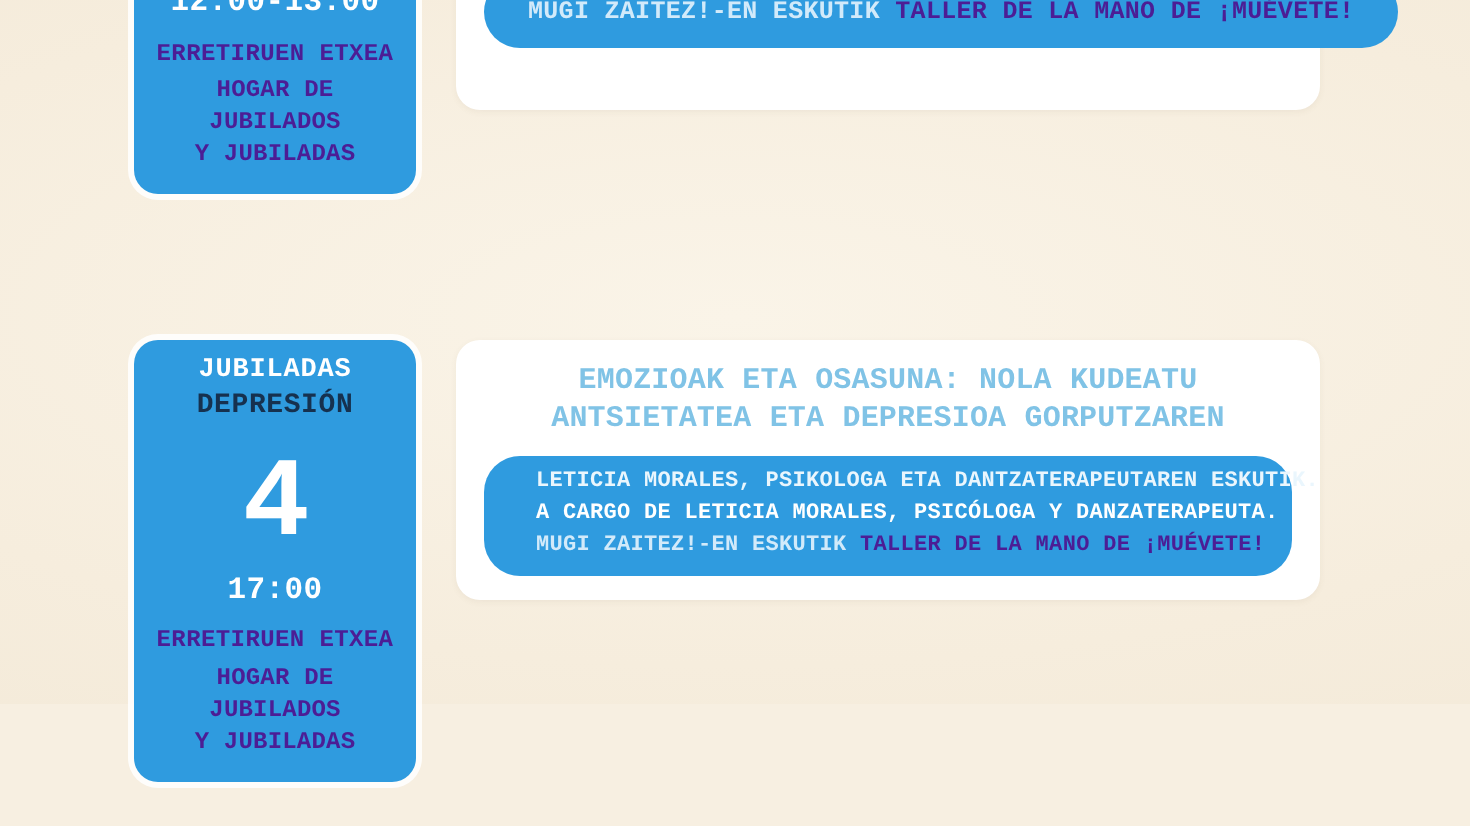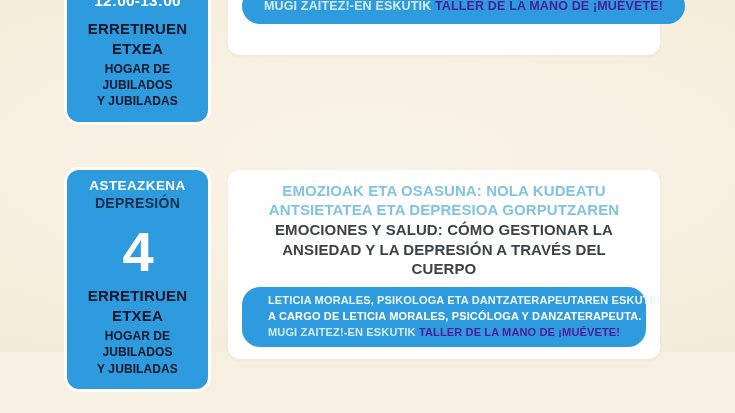--- a/index.html
+++ b/index.html
@@ -15,20 +15,21 @@
     font-family: "Liberation Sans", sans-serif;
     -webkit-font-smoothing: antialiased;
   }
 
   #page {
     position: relative;
     width: 735px;
     height: 352px;
     background:
       radial-gradient(120% 90% at 50% 45%, #faf4e8 0%, #f6eddd 55%, #f2e8d6 100%);
+    font-family: Liberation Mono, monospace;
   }
 
   
   .event-row {
     position: absolute;
     display: flex;
     align-items: flex-start;
     left: 67px;
   }
 
@@ -69,30 +70,30 @@
   }
   .time {
     font-size: 15.5px;
     font-weight: 700;
     color: #ffffff;
     line-height: 1.2;
     margin-bottom: 8px;
     letter-spacing: 0.2px;
   }
   .venue-eu {
-    font-size: 15px;
-    font-weight: 700;
-    color: #0f172a;
+    font-size: 12px;
+    font-weight: 700;
+    color: #4c1d95;
     letter-spacing: 0.2px;
     line-height: 1.35;
   }
   .venue-es {
     font-size: 12px;
     font-weight: 700;
-    color: #0f172a;
+    color: #4c1d95;
     letter-spacing: 0.1px;
     line-height: 1.35;
     margin-top: 2px;
   }
 
   
   .detail-card {
     margin-left: 20px;
     background: #ffffff;
     border-radius: 12px;
@@ -189,42 +190,38 @@
       <div class="pill single">
         <div class="pill-line"><span class="seg-eu">MUGI ZAITEZ!-EN ESKUTIK</span> <span class="seg-es">TALLER DE LA MANO DE ¡MUÉVETE!</span></div>
       </div>
     </div>
 
   </div>
 
   <div class="event-row" id="row-2">
 
     <div class="date-block">
-      <div class="weekday-eu">ASTEAZKENA</div>
+      <div class="weekday-eu">JUBILADAS</div>
       <div class="weekday-es">DEPRESIÓN</div>
       <div class="day-number">4</div>
+      <div class="time">17:00</div>
       <div class="venue-eu">ERRETIRUEN ETXEA</div>
       <div class="venue-es">
         <div>HOGAR DE JUBILADOS</div>
         <div>Y JUBILADAS</div>
       </div>
     </div>
 
     <div class="detail-card">
 
       <div class="title-eu">
         <div>EMOZIOAK ETA OSASUNA: NOLA KUDEATU</div>
         <div>ANTSIETATEA ETA DEPRESIOA GORPUTZAREN</div>
       </div>
 
-      <div class="title-es">
-        <div>EMOCIONES Y SALUD: CÓMO GESTIONAR LA</div>
-        <div>ANSIEDAD Y LA DEPRESIÓN A TRAVÉS DEL</div>
-        <div>CUERPO</div>
-      </div>
 
       <div class="pill">
         <div class="pill-line light">LETICIA MORALES, PSIKOLOGA ETA DANTZATERAPEUTAREN ESKUTIK.</div>
         <div class="pill-line white">A CARGO DE LETICIA MORALES, PSICÓLOGA Y DANZATERAPEUTA.</div>
         <div class="pill-line"><span class="seg-eu">MUGI ZAITEZ!-EN ESKUTIK</span> <span class="seg-es">TALLER DE LA MANO DE ¡MUÉVETE!</span></div>
       </div>
 
     </div>
 
   </div>

